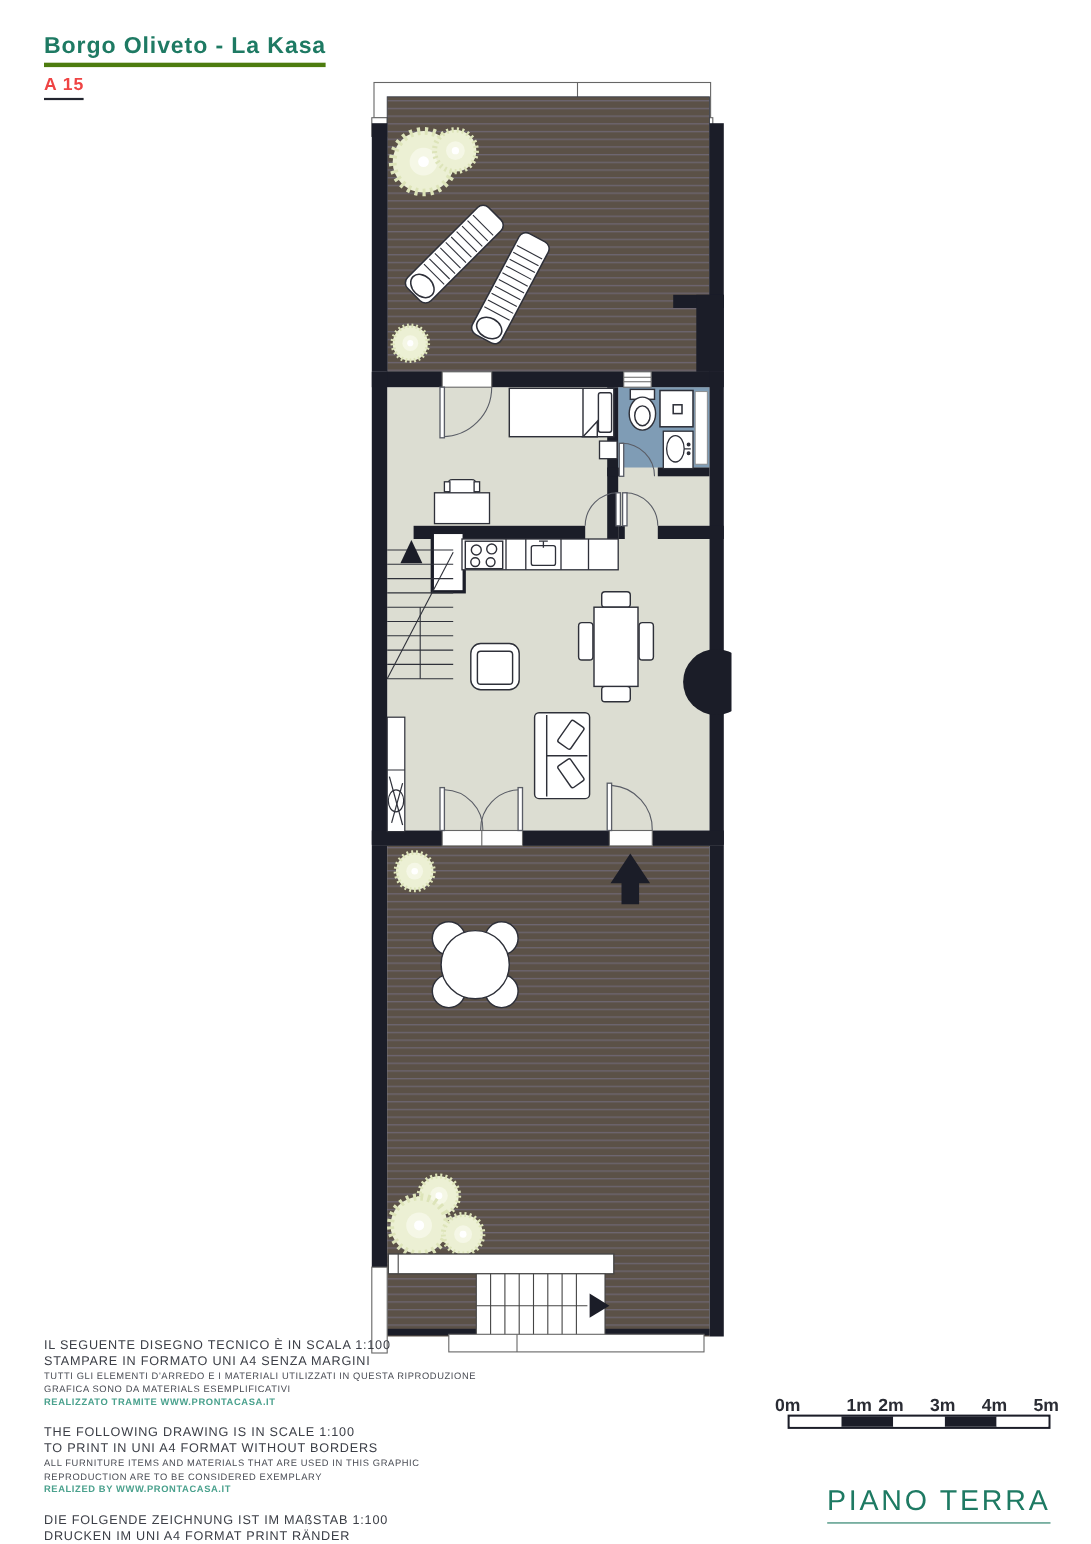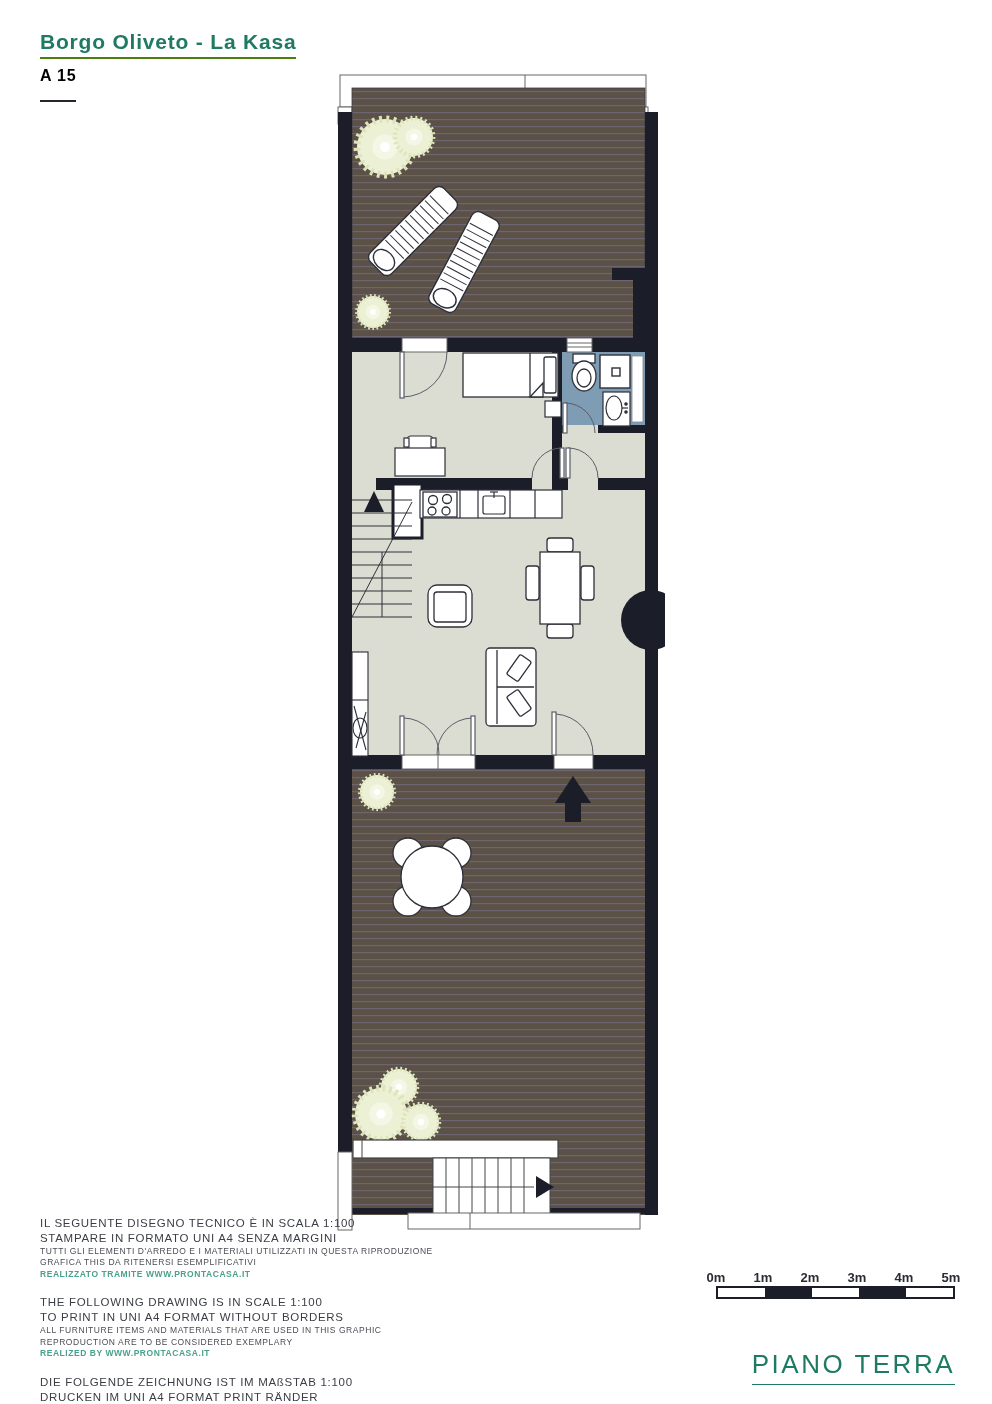--- a/index.html
+++ b/index.html
@@ -4,40 +4,40 @@
 <style>
   html,body{margin:0;padding:0;}
   body{
     width:992px;height:1404px;position:relative;background:#ffffff;
     font-family:"Liberation Sans",sans-serif;overflow:hidden;
   }
   
   .header{position:absolute;left:40px;top:30px;}
   .title{
     display:inline-block;font-size:21px;font-weight:bold;color:#1e7a63;
-    letter-spacing:.8px;border-bottom:2px solid #4d7c0f;padding-bottom:3px;margin:0;
+    letter-spacing:.8px;border-bottom:4px solid #4d7c0f;padding-bottom:3px;margin:0;
   }
   .unit{
-    display:inline-block;font-size:16px;font-weight:bold;color:#000000;
-    letter-spacing:.8px;border-bottom:2px solid #23252f;padding-bottom:15px;margin:8px 0 0 0;
+    display:inline-block;font-size:16px;font-weight:bold;color:#ef4444;
+    letter-spacing:.8px;border-bottom:2px solid #23252f;padding-bottom:2px;margin:8px 0 0 0;
   }
   
   .plan{position:absolute;left:335px;top:70px;width:330px;height:1165px;}
   
   .disclaimers{position:absolute;left:40px;top:1216px;width:430px;}
   .disc-block{margin-bottom:15px;}
   .disc-block p{margin:0;}
   .bold-line{font-size:11.5px;font-weight:normal;color:#3b3e46;letter-spacing:.7px;line-height:1.3;}
   .small-line{font-size:8.5px;color:#4a4d55;letter-spacing:.55px;line-height:1.35;}
   .credit-line{font-size:8.5px;font-weight:bold;color:#4aa18d;letter-spacing:.55px;line-height:1.35;}
   
   .scalebar{position:absolute;left:716px;top:1270px;width:240px;}
   .scalebar-labels{position:relative;height:16px;}
   .scalebar-labels span{
-    position:absolute;transform:translateX(-50%);font-size:13px;font-weight:bold;color:#2a2c34;
+    position:absolute;transform:translateX(-50%);font-size:16px;font-weight:bold;color:#2a2c34;
   }
   .scalebar-bar{
     width:235px;height:9px;border:2px solid #1b1d28;display:flex;background:#fff;
   }
   .scalebar-bar .seg{width:47px;height:100%;}
   .seg.dark{background:#1b1d28;}
   .seg.light{background:#ffffff;}
   
   .floor-label{
     position:absolute;right:37px;top:1349px;font-size:26px;color:#1e7a63;
@@ -291,41 +291,41 @@
     <line x1="470" y1="1213" x2="470" y2="1229"></line>
     <rect x="338" y="1152" width="14" height="78"></rect>
   </g>
 </svg>
 
 <div class="disclaimers">
   <div class="disc-block">
     <p class="bold-line">IL SEGUENTE DISEGNO TECNICO È IN SCALA 1:100</p>
     <p class="bold-line">STAMPARE IN FORMATO UNI A4 SENZA MARGINI</p>
     <p class="small-line">TUTTI GLI ELEMENTI D'ARREDO E I MATERIALI UTILIZZATI IN QUESTA RIPRODUZIONE</p>
-    <p class="small-line">GRAFICA THIS DA RITENERSI ESEMPLIFICATIVI</p>
+    <p class="small-line">GRAFICA SONO DA MATERIALS ESEMPLIFICATIVI</p>
     <p class="credit-line">REALIZZATO TRAMITE WWW.PRONTACASA.IT</p>
   </div>
   <div class="disc-block">
     <p class="bold-line">THE FOLLOWING DRAWING IS IN SCALE 1:100</p>
     <p class="bold-line">TO PRINT IN UNI A4 FORMAT WITHOUT BORDERS</p>
     <p class="small-line">ALL FURNITURE ITEMS AND MATERIALS THAT ARE USED IN THIS GRAPHIC</p>
     <p class="small-line">REPRODUCTION ARE TO BE CONSIDERED EXEMPLARY</p>
     <p class="credit-line">REALIZED BY WWW.PRONTACASA.IT</p>
   </div>
   <div class="disc-block">
     <p class="bold-line">DIE FOLGENDE ZEICHNUNG IST IM MAßSTAB 1:100</p>
     <p class="bold-line">DRUCKEN IM UNI A4 FORMAT PRINT RÄNDER</p>
 
   </div>
 </div>
 
 <div class="scalebar">
   <div class="scalebar-labels">
     <span style="left:0px">0m</span>
-    <span style="left:47px">1m</span>
+    <span style="left:65px">1m</span>
     <span style="left:94px">2m</span>
     <span style="left:141px">3m</span>
     <span style="left:188px">4m</span>
     <span style="left:235px">5m</span>
   </div>
   <div class="scalebar-bar">
     <div class="seg light"></div>
     <div class="seg dark"></div>
     <div class="seg light"></div>
     <div class="seg dark"></div>

